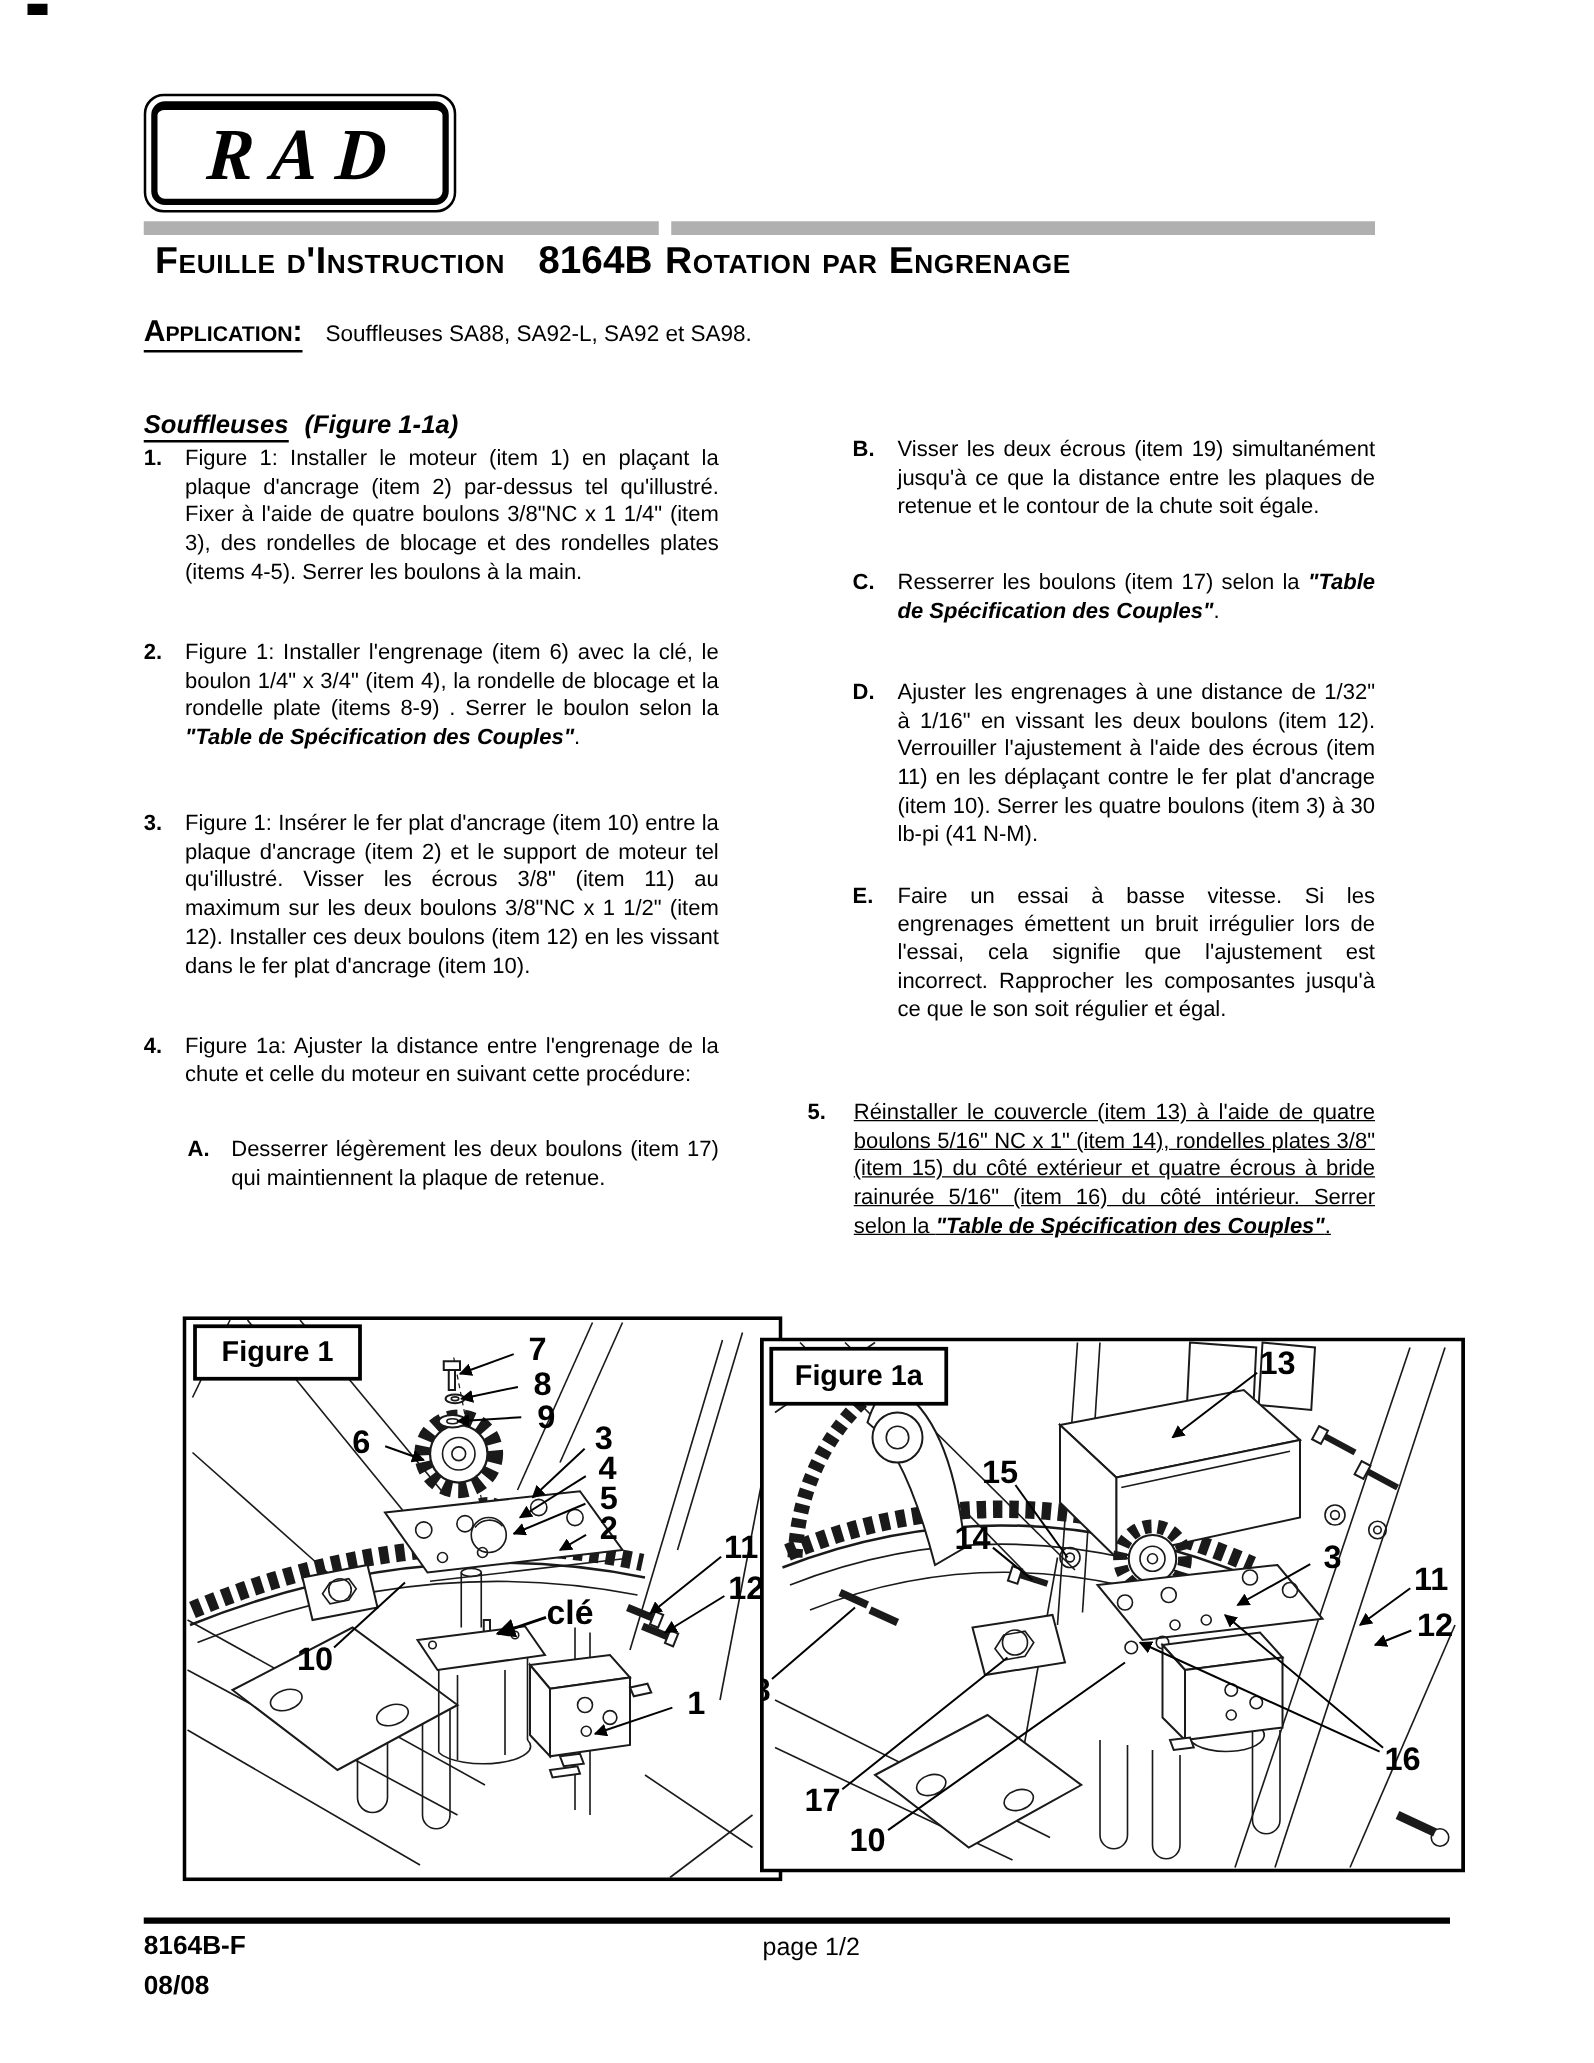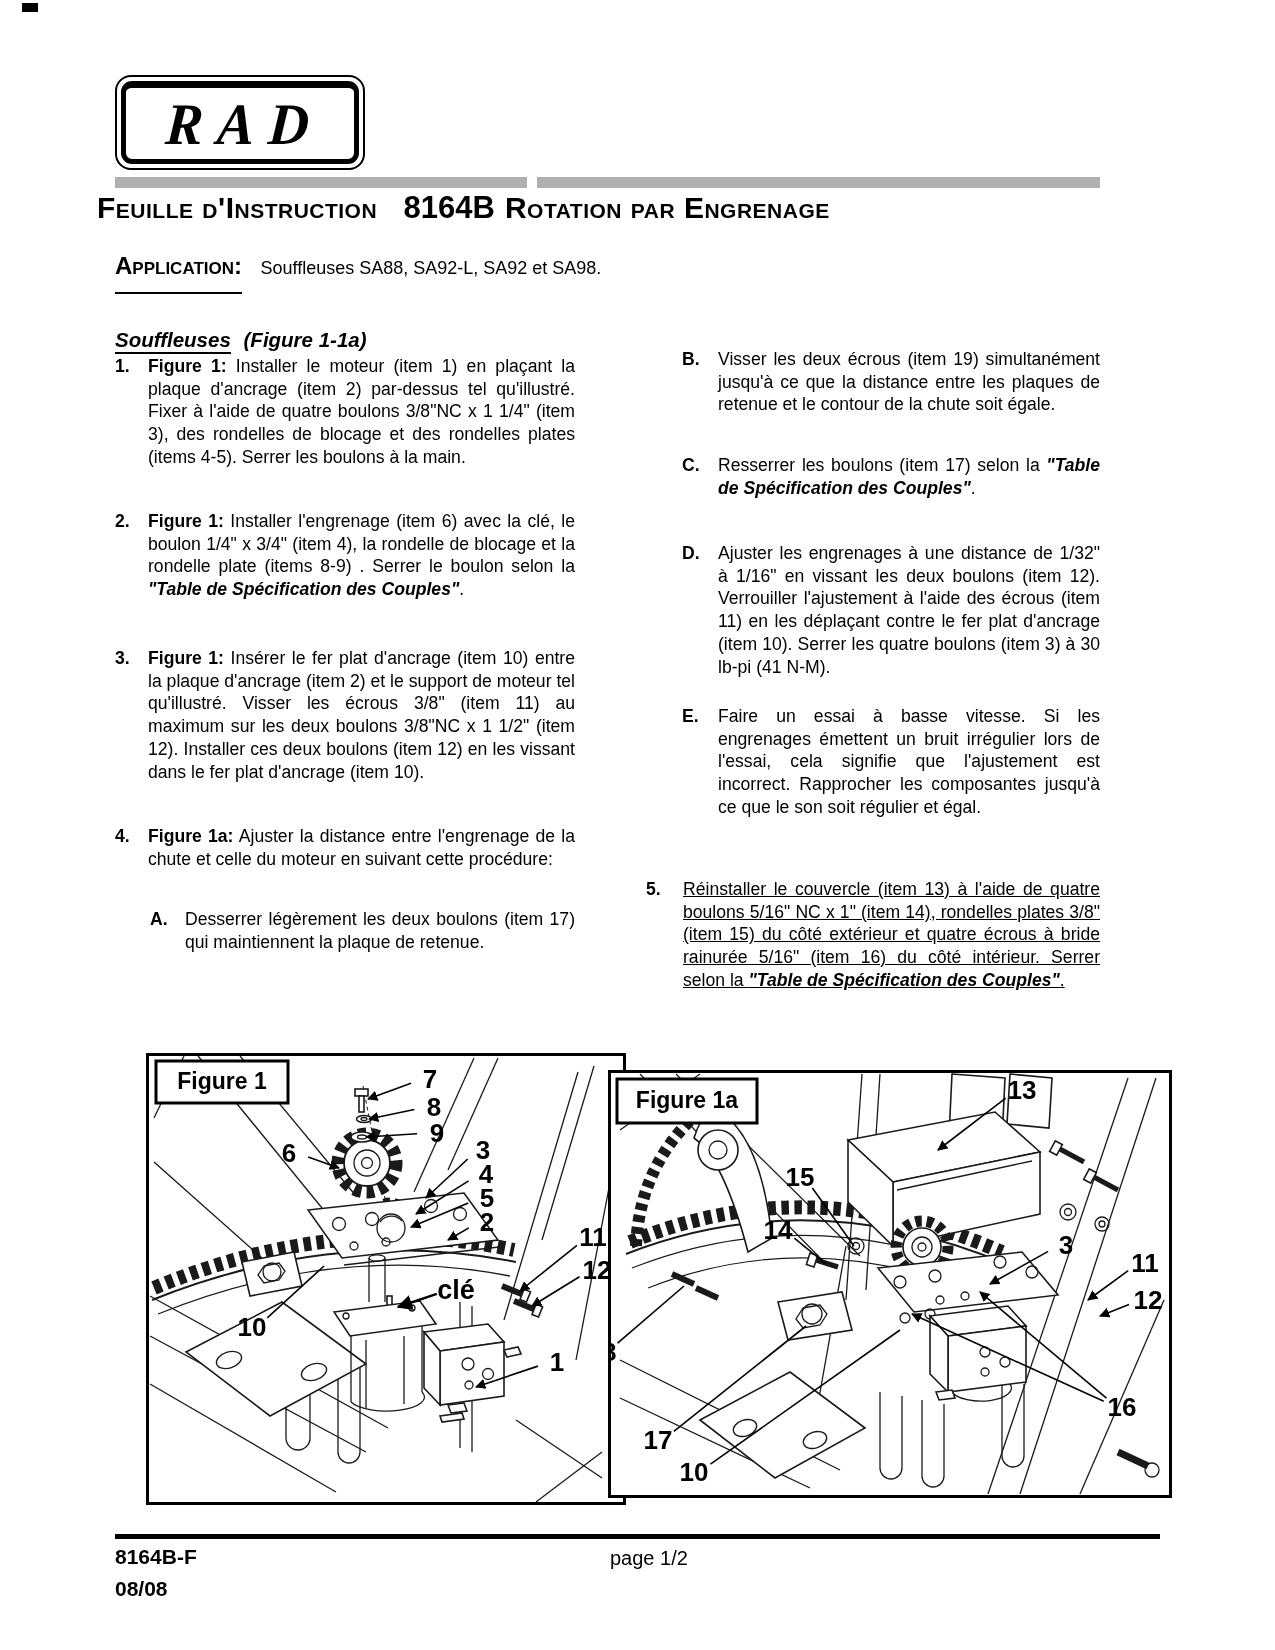--- a/index.html
+++ b/index.html
@@ -24,44 +24,44 @@
   .logo-text{
     font-family:"Liberation Serif",serif;font-weight:bold;font-style:italic;
     font-size:56px;letter-spacing:14px;transform:skewX(-4deg) scaleY(1.05);
     padding-left:10px;line-height:1;
   }
 
   .graybar{top:177px;height:11px;background:#b0b0b0;}
   .graybar.seg1{left:115px;width:412px;}
   .graybar.seg2{left:537px;width:563px;}
 
-  .title-row{left:97px;top:190px;width:1000px;white-space:nowrap;}
+  .title-row{left:124px;top:190px;width:1000px;white-space:nowrap;}
   .title-sc{font-variant:small-caps;font-weight:bold;font-size:30px;letter-spacing:.5px;}
   .title-code{font-weight:bold;font-size:31px;}
   .title-left{display:inline-block;}
   .title-right{display:inline-block;margin-left:22px;}
   .title-right .title-sc{margin-left:10px;}
 
   .application{left:115px;top:252px;white-space:nowrap;}
-  .app-label{font-variant:small-caps;font-weight:bold;font-size:24px;border-bottom:2.5px solid #000;padding-bottom:13px;}
+  .app-label{font-variant:small-caps;font-weight:bold;font-size:24px;border-bottom:2.5px solid #000;padding-bottom:1px;}
   .app-text{font-size:18px;margin-left:14px;}
 
   .install-heading{left:115px;top:328px;white-space:nowrap;font-weight:bold;font-style:italic;font-size:20.5px;}
   .install-title{border-bottom:2.5px solid #000;padding-bottom:1px;}
   .install-ref{margin-left:7px;}
 
   
   .item{position:absolute;display:flex;font-size:17.6px;line-height:22.7px;}
   .item .marker{font-weight:bold;flex:none;}
   .item .body{text-align:justify;}
   .item.l-num{left:115px;} .item.l-num .marker{width:33px;} .item.l-num .body{width:427px;}
   .item.l-let{left:150px;} .item.l-let .marker{width:35px;} .item.l-let .body{width:390px;}
   .item.r-let{left:682px;} .item.r-let .marker{width:36px;} .item.r-let .body{width:382px;}
   .item.r-num{left:646px;} .item.r-num .marker{width:37px;} .item.r-num .body{width:417px;text-decoration:underline;}
-  .sg-b{font-weight:bold;}
+  .sg-b{font-weight:normal;}
   .sg-bi{font-weight:bold;font-style:italic;}
 
   
   .fig{position:absolute;}
   .fig svg{display:block;}
   .art{stroke:#1a1a1a;fill:none;stroke-width:1.3px;}
   .artW{stroke:#1a1a1a;fill:#fff;stroke-width:1.6px;}
   .callout-text{font-family:"Liberation Sans",sans-serif;font-weight:bold;font-size:26px;fill:#000;}
   .callout-text.big{font-size:27px;}
   .leader{stroke:#000;stroke-width:1.6px;fill:none;}

